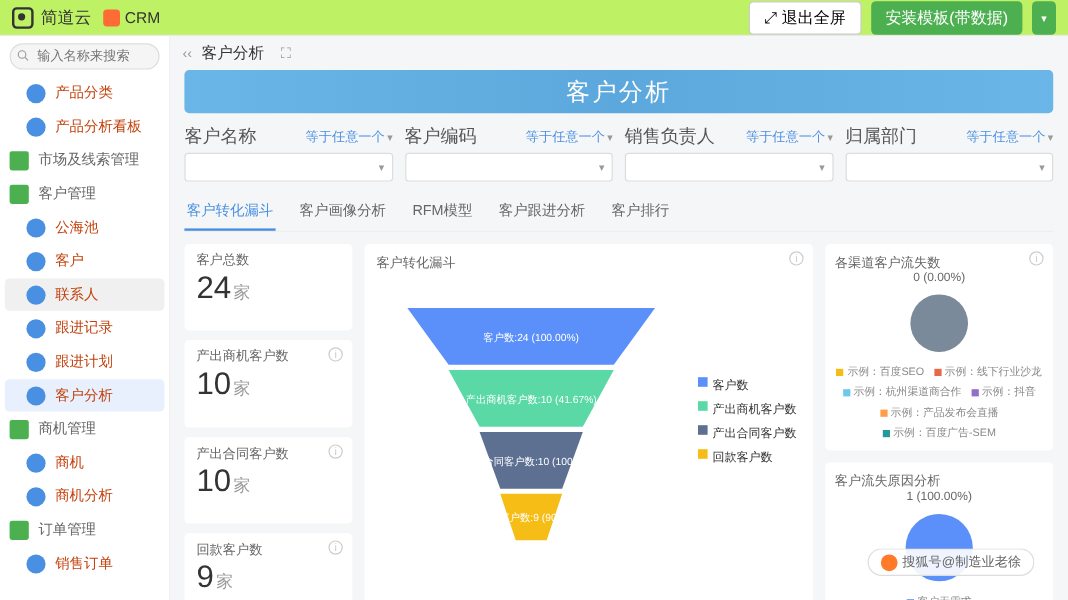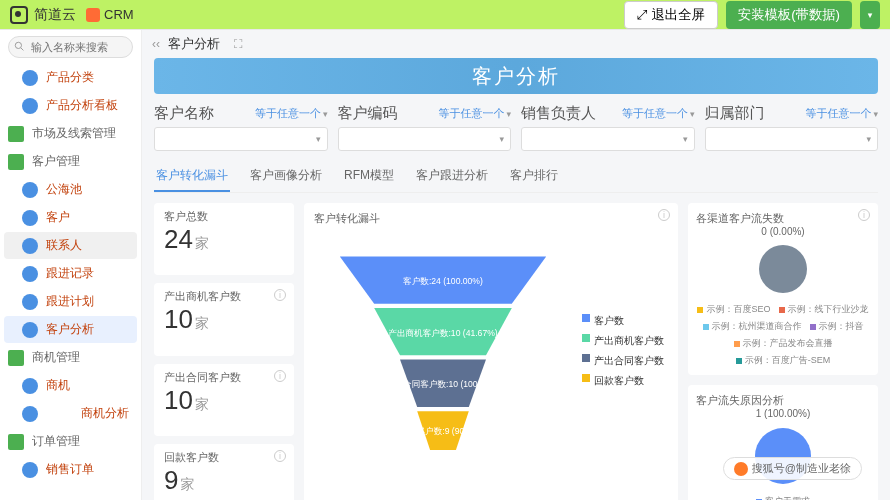--- a/index.html
+++ b/index.html
@@ -148,21 +148,21 @@
           <span class="nav-label">客户分析</span>
         </div>
         <div class="nav-item" style="padding-left: 4px;">
           <div class="nav-icon folder"></div>
           <span class="nav-label nav-group">商机管理</span>
         </div>
         <div class="nav-item" style="padding-left: 18px;">
           <div class="nav-icon blue"></div>
           <span class="nav-label">商机</span>
         </div>
-        <div class="nav-item" style="padding-left: 18px; justify-content: space-between;">
+        <div class="nav-item" style="padding-left: 18px;">
           <div class="nav-icon blue"></div>
           <span class="nav-label">商机分析</span>
         </div>
         <div class="nav-item" style="padding-left: 4px;">
           <div class="nav-icon folder"></div>
           <span class="nav-label nav-group">订单管理</span>
         </div>
         <div class="nav-item" style="padding-left: 18px;">
           <div class="nav-icon blue"></div>
           <span class="nav-label">销售订单</span>

